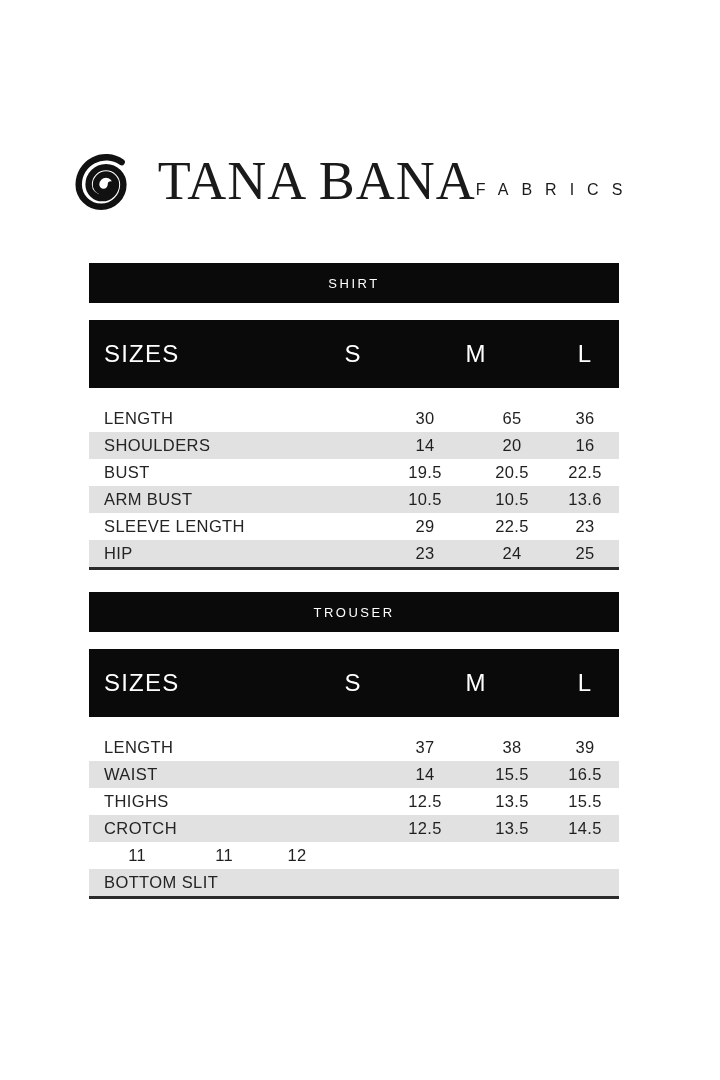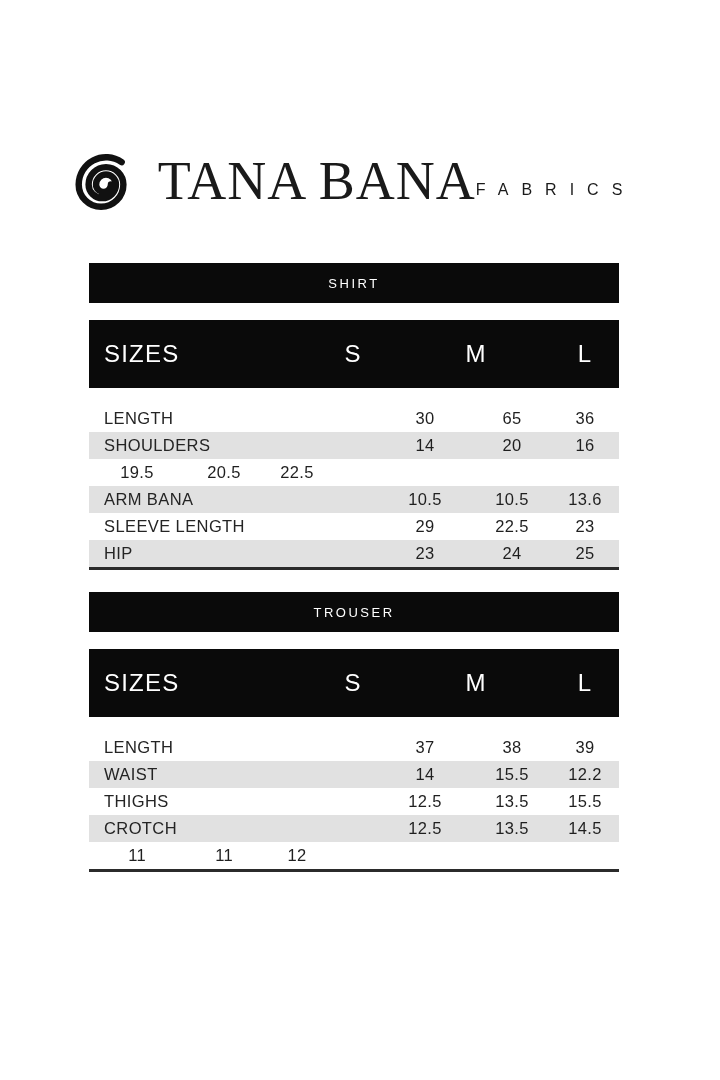--- a/index.html
+++ b/index.html
@@ -102,26 +102,27 @@
         <div class="val col-m">65</div>
         <div class="val col-l">36</div>
       </div>
       <div class="row">
         <div class="label-col">SHOULDERS</div>
         <div class="val col-s">14</div>
         <div class="val col-m">20</div>
         <div class="val col-l">16</div>
       </div>
       <div class="row">
+        <div class="label-col">BUST</div>
         <div class="val col-s">19.5</div>
         <div class="val col-m">20.5</div>
         <div class="val col-l">22.5</div>
       </div>
       <div class="row">
-        <div class="label-col">ARM BANA</div>
+        <div class="label-col">ARM BUST</div>
         <div class="val col-s">10.5</div>
         <div class="val col-m">10.5</div>
         <div class="val col-l">13.6</div>
       </div>
       <div class="row">
         <div class="label-col">SLEEVE LENGTH</div>
         <div class="val col-s">29</div>
         <div class="val col-m">22.5</div>
         <div class="val col-l">23</div>
       </div>
@@ -148,35 +149,41 @@
       <div class="row">
         <div class="label-col">LENGTH</div>
         <div class="val col-s">37</div>
         <div class="val col-m">38</div>
         <div class="val col-l">39</div>
       </div>
       <div class="row">
         <div class="label-col">WAIST</div>
         <div class="val col-s">14</div>
         <div class="val col-m">15.5</div>
-        <div class="val col-l">12.2</div>
+        <div class="val col-l">16.5</div>
       </div>
       <div class="row">
         <div class="label-col">THIGHS</div>
         <div class="val col-s">12.5</div>
         <div class="val col-m">13.5</div>
         <div class="val col-l">15.5</div>
       </div>
       <div class="row">
         <div class="label-col">CROTCH</div>
         <div class="val col-s">12.5</div>
         <div class="val col-m">13.5</div>
         <div class="val col-l">14.5</div>
       </div>
       <div class="row">
         <div class="val col-s">11</div>
         <div class="val col-m">11</div>
         <div class="val col-l">12</div>
       </div>
+      <div class="row">
+        <div class="label-col">BOTTOM SLIT</div>
+        <div class="val col-s"></div>
+        <div class="val col-m"></div>
+        <div class="val col-l"></div>
+      </div>
     </div>
   </div>
 
 </div>
 
 </body></html>

